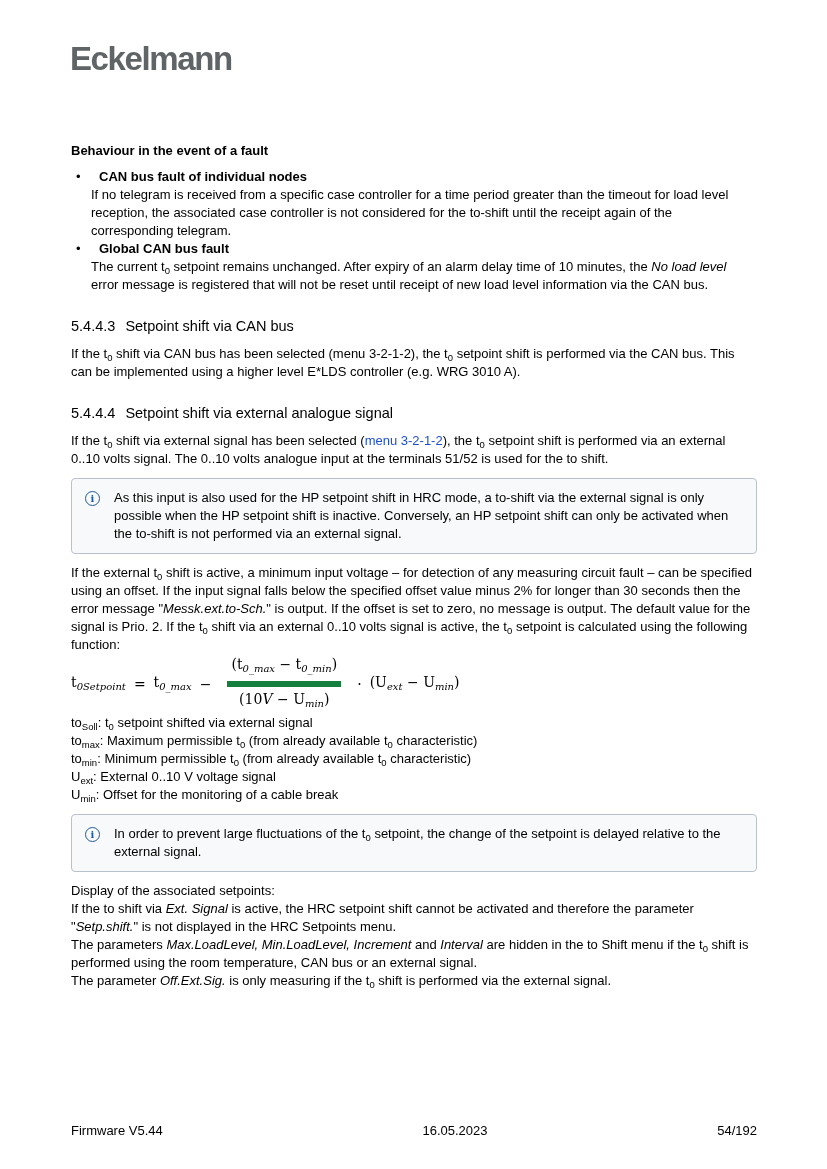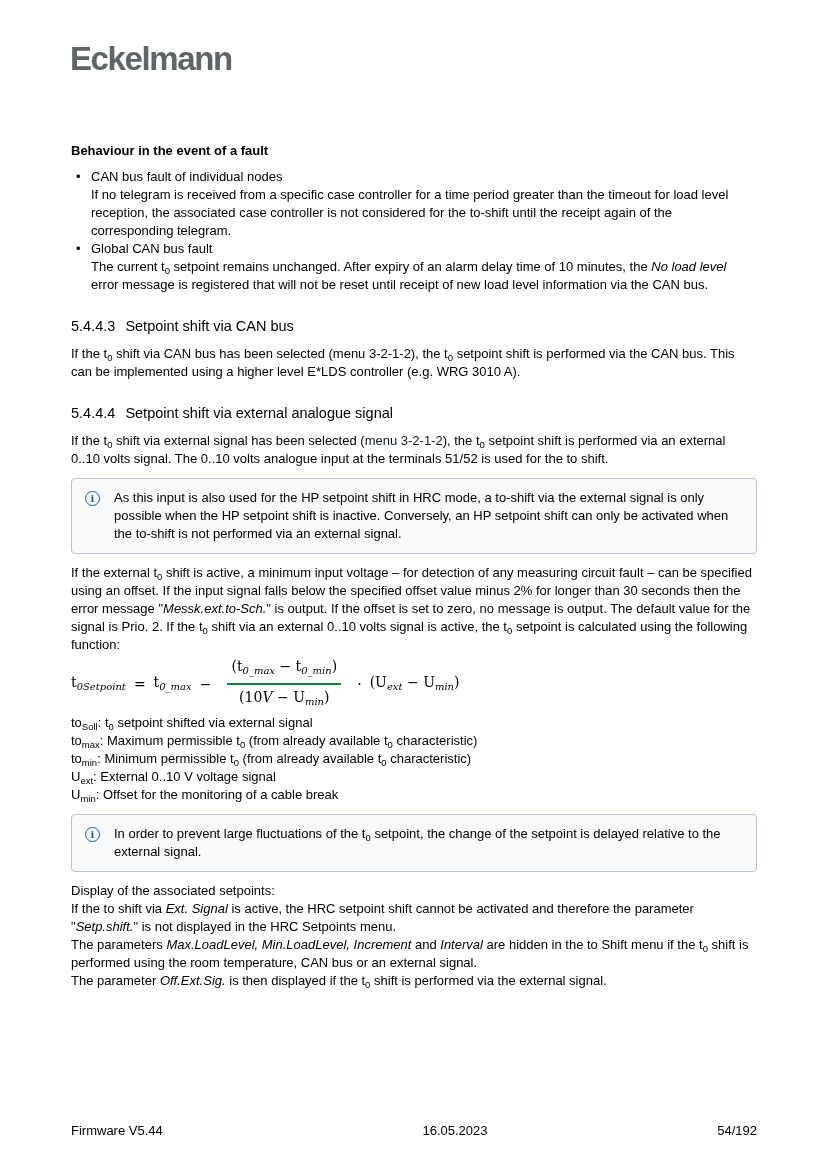--- a/index.html
+++ b/index.html
@@ -6,34 +6,34 @@
   body { width: 827px; height: 1169px; position: relative; overflow: hidden;
          font-family: "Liberation Sans", sans-serif; color: #000; font-size: 13px; }
   .logo { position: absolute; left: 70px; top: 40px; font-family: "Liberation Sans", sans-serif;
           font-weight: bold; font-size: 33px; color: #5f6466; letter-spacing: -1.4px; }
   .content { position: absolute; left: 71px; top: 142px; width: 686px; line-height: 18px; }
   p { margin: 0; }
   .h-bold { font-weight: bold; font-size: 13px; }
   ul.bullets { list-style: none; margin: 8px 0 0 0; padding: 0; }
   ul.bullets li { position: relative; padding-left: 20px; }
   ul.bullets li::before { content: "•"; position: absolute; left: 5px; top: 0; }
-  .bullet-title { font-weight: normal; }
+  .bullet-title { font-weight: bold; margin-left: 8px; }
   h3 { font-size: 14.5px; font-weight: normal; margin: 0; }
   h3 .num { margin-right: 6px; }
   .sub { font-size: 9.5px; vertical-align: -3px; line-height: 0; }
-  a.link { color: #0f172a; text-decoration: none; }
+  a.link { color: #1d4ed8; text-decoration: none; }
   .note { border: 1px solid #b7c2cc; border-radius: 4px; background: #f7f9fa;
           padding: 10px 14px 10px 42px; position: relative; margin-left: 0; width: 628px; }
   .note .info-icon { position: absolute; left: 13px; top: 12px; width: 13px; height: 13px;
           border: 1.5px solid #1c5b9c; border-radius: 50%; color: #1c5b9c; font-size: 10px;
           font-weight: bold; text-align: center; line-height: 13px; font-family: "DejaVu Serif", serif; }
   .formula { font-family: "DejaVu Serif", serif; font-size: 14px; display: flex; align-items: center;
              height: 60px; }
   .formula .frac { display: inline-flex; flex-direction: column; align-items: center; margin: 0 8px; }
-  .formula .frac .num-part { padding: 0 4px 3px 4px; border-bottom: 2px solid #15803d; }
+  .formula .frac .num-part { padding: 0 4px 3px 4px; border-bottom: 6px solid #15803d; }
   .formula .frac .den-part { padding: 3px 4px 0 4px; }
   .formula .ms { font-size: 10px; font-style: italic; vertical-align: -3px; }
   .formula .op { margin: 0 8px; }
   .legend-line { line-height: 18px; }
   .footer { position: absolute; top: 1123px; left: 71px; width: 686px; display: flex;
             justify-content: space-between; font-size: 13px; }
   .footer span:nth-child(2) { margin-left: 30px; }
 </style>
 </head>
 <body>
@@ -90,21 +90,21 @@
 
   <div class="note" style="margin-top:10px;">
     <span class="info-icon">i</span>
     <span><span>In order to prevent large fluctuations of the t</span><span class="sub">0</span><span> setpoint, the change of the setpoint is delayed relative to the external signal.</span></span>
   </div>
 
   <div style="margin-top:10px;">
     <p>Display of the associated setpoints:</p>
     <p><span>If the to shift via </span><em>Ext. Signal</em><span> is active, the HRC setpoint shift cannot be activated and therefore the parameter "</span><em>Setp.shift.</em><span>" is not displayed in the HRC Setpoints menu.</span></p>
     <p><span>The parameters </span><em>Max.LoadLevel, Min.LoadLevel, Increment</em><span> and </span><em>Interval</em><span> are hidden in the to Shift menu if the t</span><span class="sub">0</span><span> shift is performed using the room temperature, CAN bus or an external signal.</span></p>
-    <p><span>The parameter </span><em>Off.Ext.Sig.</em><span> is then displayed if the t</span><span class="sub">0</span><span> shift is performed via the external signal.</span></p>
+    <p><span>The parameter </span><em>Off.Ext.Sig.</em><span> is only measuring if the t</span><span class="sub">0</span><span> shift is performed via the external signal.</span></p>
   </div>
 </div>
 
 <div class="footer">
   <span>Firmware V5.44</span>
   <span>16.05.2023</span>
   <span>54/192</span>
 </div>
 
 </body></html>

